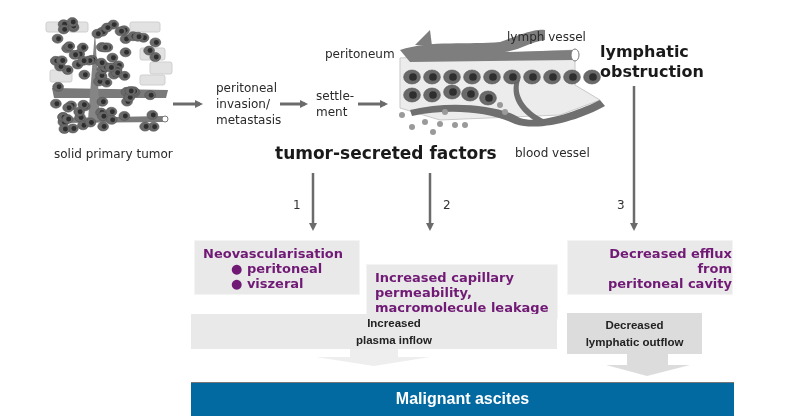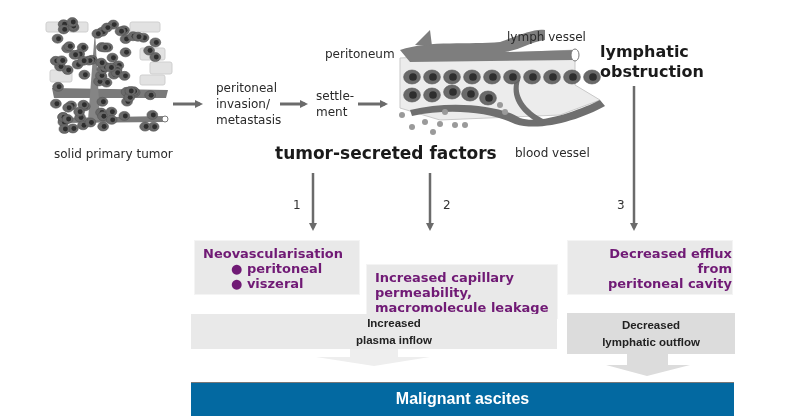--- a/index.html
+++ b/index.html
@@ -333,18 +333,18 @@
   <div>Decreased efflux</div>
   <div>from</div>
   <div>peritoneal cavity</div>
 </div>
 
 <div class="abs flowbox" style="left:191px; top:314px; width:366px; height:35px; padding-top:1px;padding-left:40px;">
   <div>Increased</div>
   <div>plasma inflow</div>
 </div>
 
-<div class="abs flowbox flowbox2" style="left:567px; top:313px; width:168px; height:41px; padding-top:4px;">
+<div class="abs flowbox flowbox2" style="left:567px; top:313px; width:135px; height:41px; padding-top:4px;">
   <div>Decreased</div>
   <div>lymphatic outflow</div>
 </div>
 
 <div class="abs result" style="left:191px; top:382px; width:543px; height:33px;">Malignant ascites</div>
 
 </body></html>

